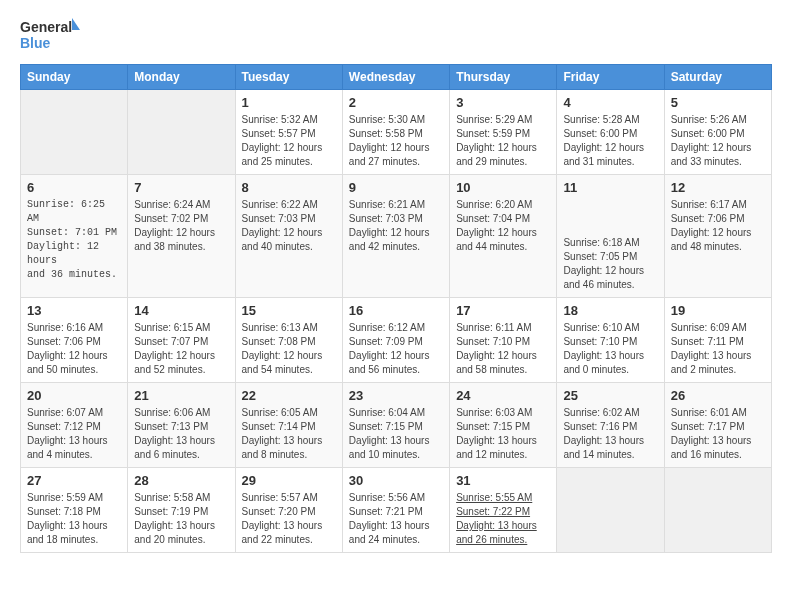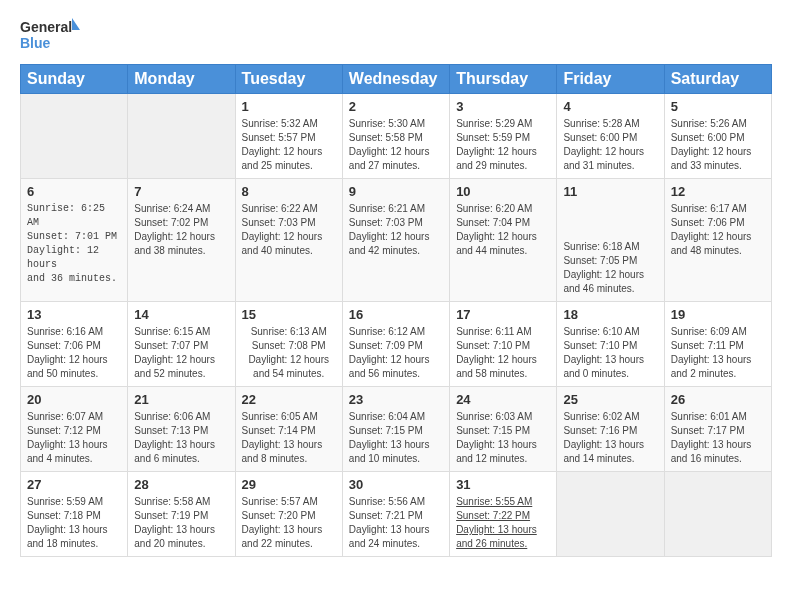--- a/index.html
+++ b/index.html
@@ -37,21 +37,21 @@
     table {
       width: 100%;
       border-collapse: collapse;
       font-size: 10.5px;
     }
     th {
       background-color: #4a90d9;
       color: #fff;
       text-align: left;
       padding: 5px 6px;
-      font-size: 16px;
+      font-size: 12px;
       font-weight: bold;
       border: 1px solid #3a7fc9;
     }
     td {
       vertical-align: top;
       padding: 5px 6px;
       border: 1px solid #ddd;
       height: 80px;
       width: 14.28%;
       background: #fff;
@@ -202,21 +202,21 @@
         </td>
         <td>
           <span class="day-num">14</span>
           <div class="day-info" style="white-space: pre-line;">Sunrise: 6:15 AM
 Sunset: 7:07 PM
 Daylight: 12 hours
 and 52 minutes.</div>
         </td>
         <td>
           <span class="day-num">15</span>
-          <div class="day-info" style="white-space: pre-line; text-align: center;">Sunrise: 6:13 AM
+          <div class="day-info" style="white-space: pre-line;">Sunrise: 6:13 AM
 Sunset: 7:08 PM
 Daylight: 12 hours
 and 54 minutes.</div>
         </td>
         <td>
           <span class="day-num">16</span>
           <div class="day-info" style="white-space: pre-line;">Sunrise: 6:12 AM
 Sunset: 7:09 PM
 Daylight: 12 hours
 and 56 minutes.</div>

